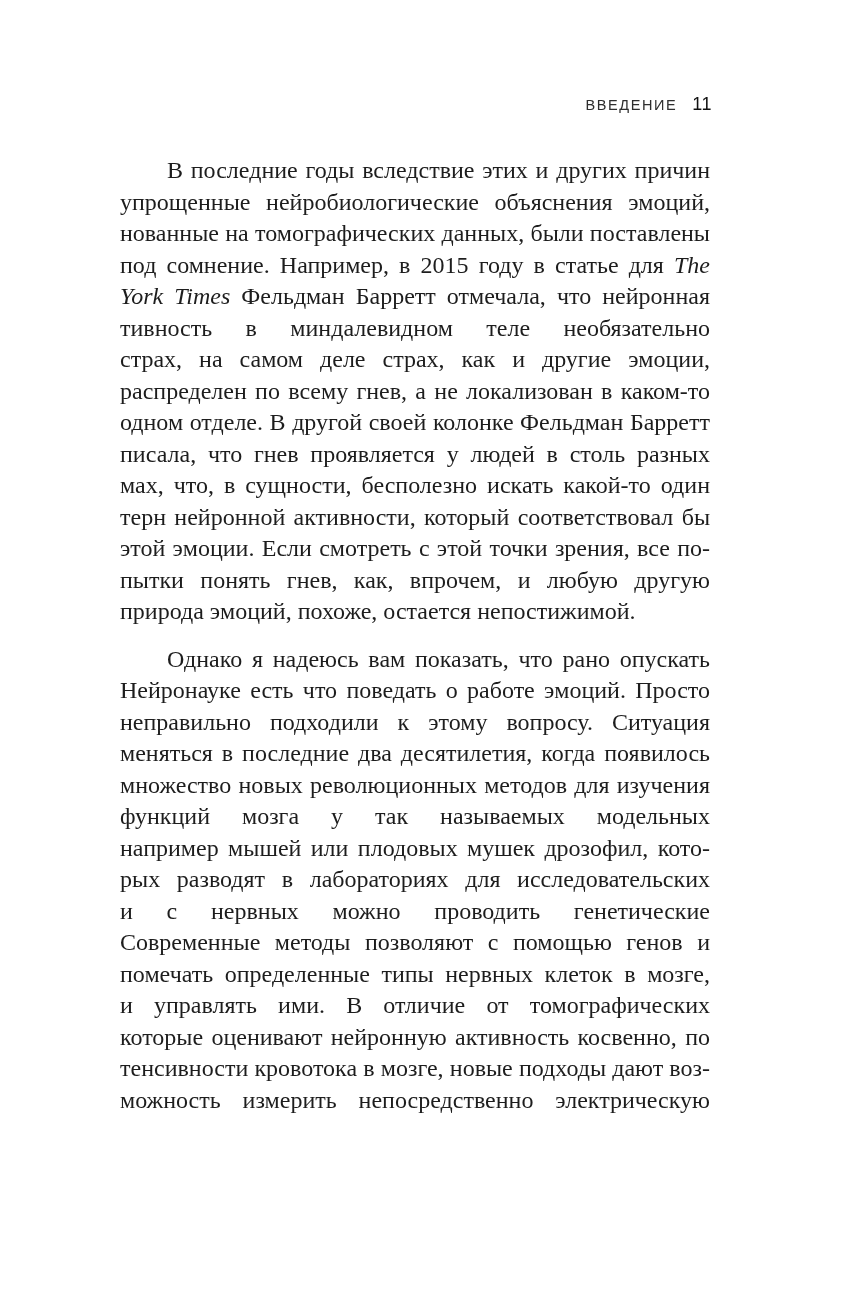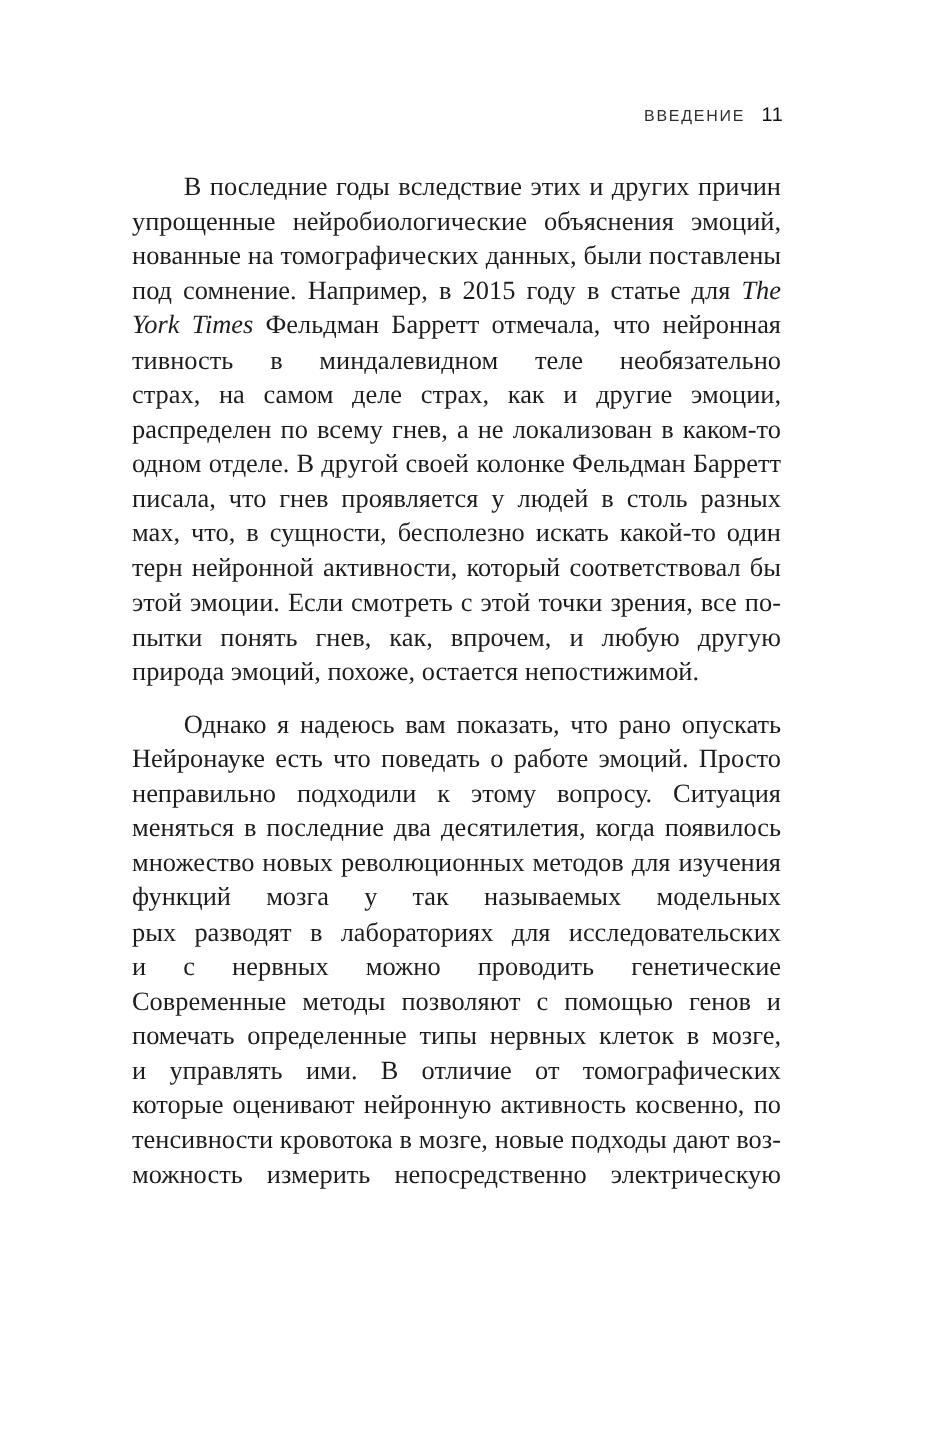--- a/index.html
+++ b/index.html
@@ -97,20 +97,21 @@
         <div class="line">пытки понять гнев, как, впрочем, и любую другую эмоцию,</div>
         <div class="line flush">природа эмоций, похоже, остается непостижимой.</div>
       </div>
       <div class="paragraph">
         <div class="line indent">Однако я надеюсь вам показать, что рано опускать руки.</div>
         <div class="line">Нейронауке есть что поведать о работе эмоций. Просто мы</div>
         <div class="line">неправильно подходили к этому вопросу. Ситуация начала</div>
         <div class="line">меняться в последние два десятилетия, когда появилось</div>
         <div class="line">множество новых революционных методов для изучения</div>
         <div class="line">функций мозга у так называемых модельных организмов,</div>
+        <div class="line">например мышей или плодовых мушек дрозофил, кото-</div>
         <div class="line">рых разводят в лабораториях для исследовательских задач</div>
         <div class="line">и с нервных можно проводить генетические манипуляции.</div>
         <div class="line">Современные методы позволяют с помощью генов и света</div>
         <div class="line">помечать определенные типы нервных клеток в мозге, уста-</div>
         <div class="line">и управлять ими. В отличие от томографических методов,</div>
         <div class="line">которые оценивают нейронную активность косвенно, по ин-</div>
         <div class="line">тенсивности кровотока в мозге, новые подходы дают воз-</div>
         <div class="line">можность измерить непосредственно электрическую актив-</div>
       </div>
     </main>

